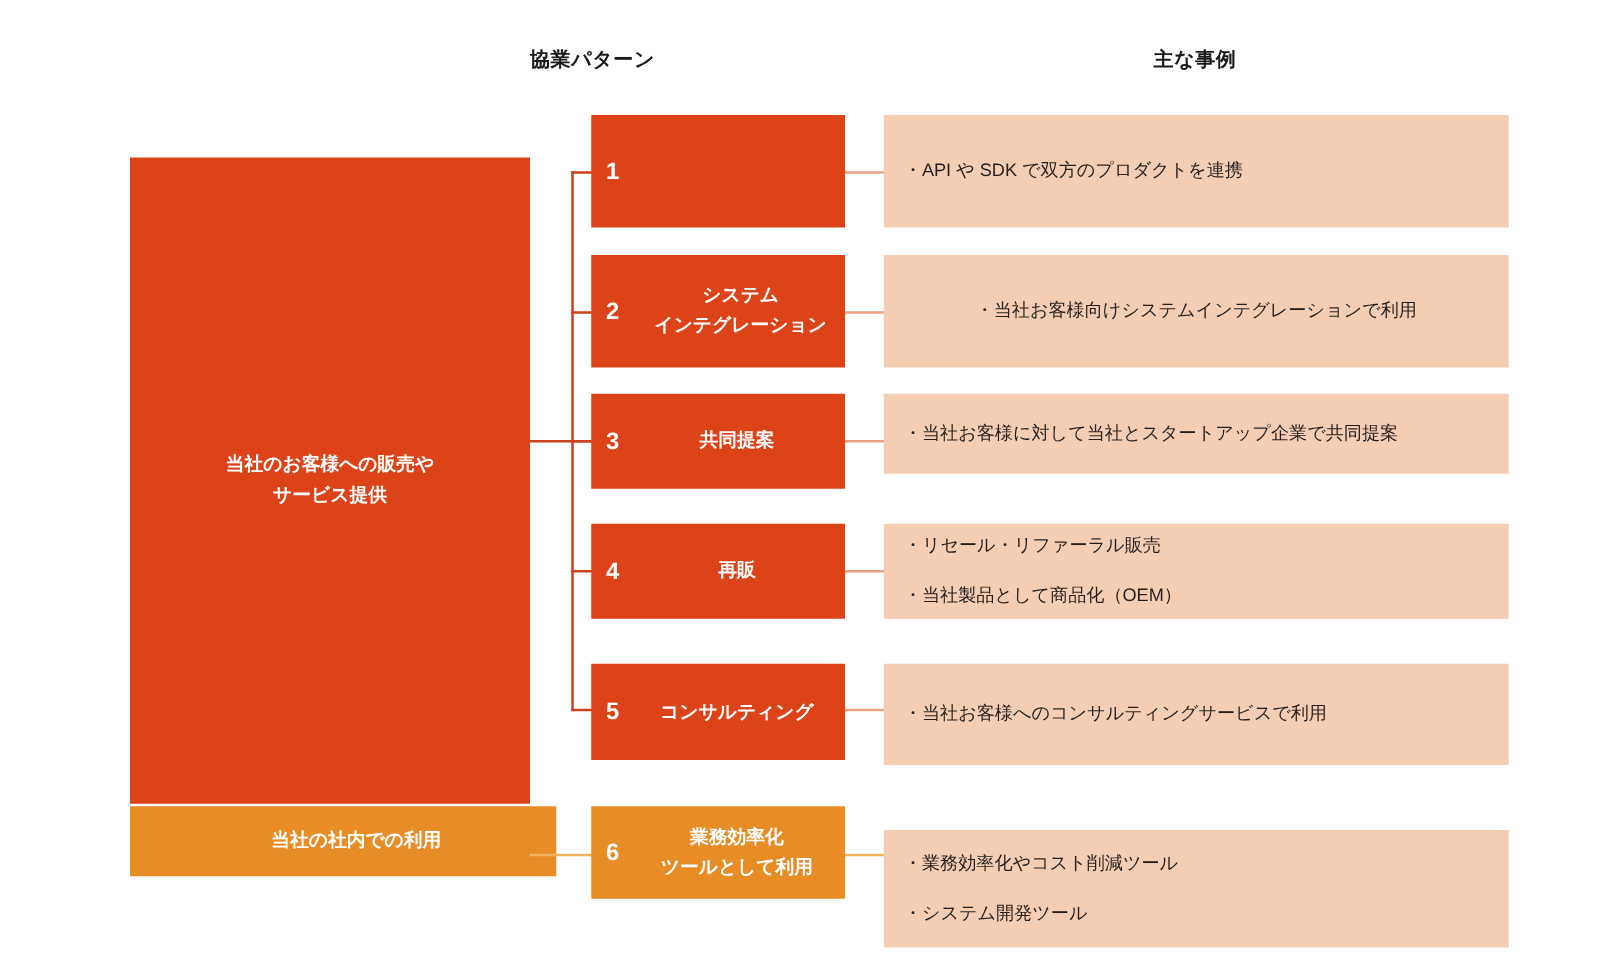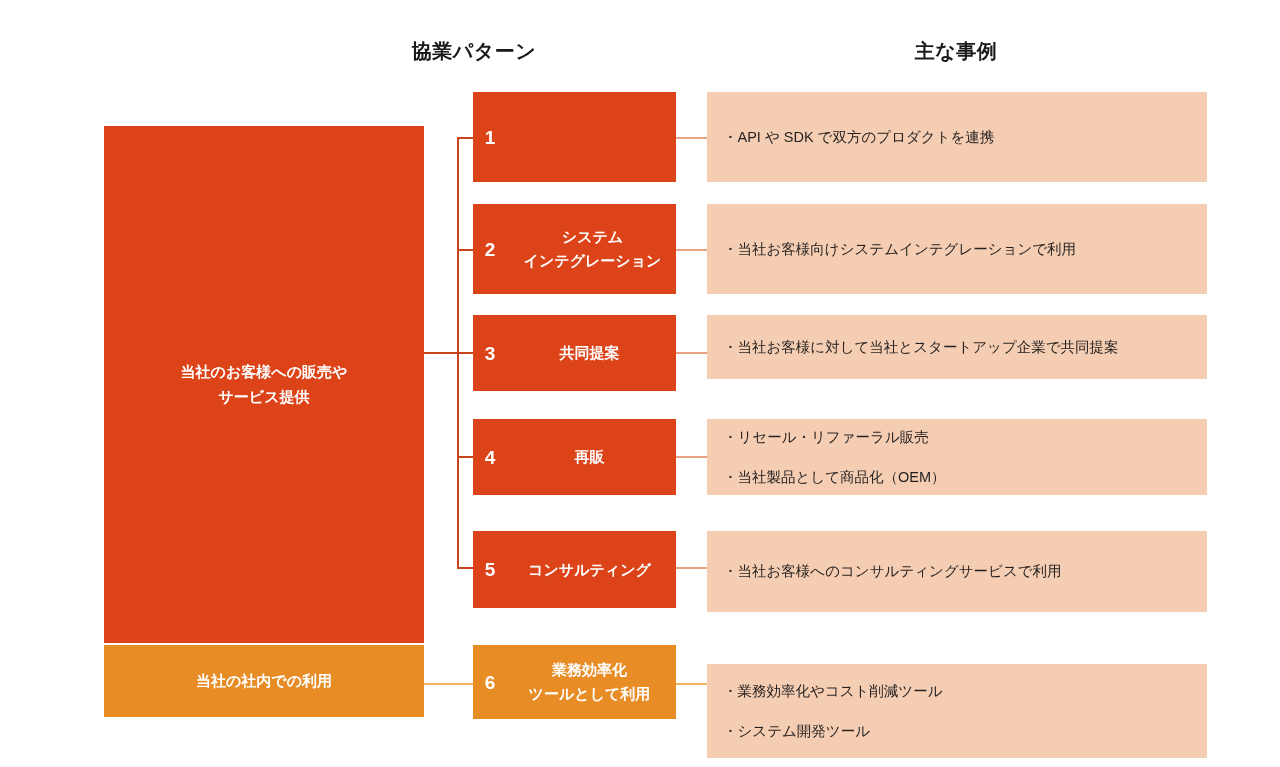--- a/index.html
+++ b/index.html
@@ -17,21 +17,21 @@
   .canvas {
     position: relative;
     width: 1280px;
     height: 767px;
   }
 
   
   .col-header {
     position: absolute;
     font-weight: bold;
-    font-size: 20px;
+    font-size: 16px;
     color: #1a1a1a;
     text-align: center;
     letter-spacing: 0.5px;
     white-space: nowrap;
   }
   #header-pattern { left: 284px; top: 38px; width: 380px; }
   #header-example { left: 706px; top: 38px; width: 500px; }
 
   
   .left-block {
@@ -46,22 +46,23 @@
     line-height: 1.65;
   }
   #left-block-sales {
     left: 104px; top: 92px;
     width: 320px; height: 517px;
     background: #dc4318;
     margin-top: 34px;
   }
   #left-block-internal {
     left: 104px; top: 645px;
-    width: 320px; height: 72px;
+    width: 320px; height: 56px;
     background: #e88c26;
+    padding-left: 21px;
   }
 
   
   .pattern-box {
     position: absolute;
     left: 473px;
     width: 203px;
     background: #dc4318;
     color: #ffffff;
     display: flex;
@@ -107,21 +108,21 @@
     box-sizing: border-box;
     gap: 13px;
   }
   .example-line {
     font-size: 14.5px;
     line-height: 1.85;
     color: #231f20;
     white-space: nowrap;
   }
   #example-1 { top: 92px;  height: 90px; }
-  #example-2 { top: 204px; height: 90px; }
+  #example-2 { top: 204px; height: 90px; text-align: center; }
   #example-3 { top: 315px; height: 64px; }
   #example-4 { top: 419px; height: 76px; }
   #example-5 { top: 531px; height: 81px; }
   #example-6 { top: 664px; height: 94px; }
 
   
   .conn {
     position: absolute;
     background: #c8421c;
   }

